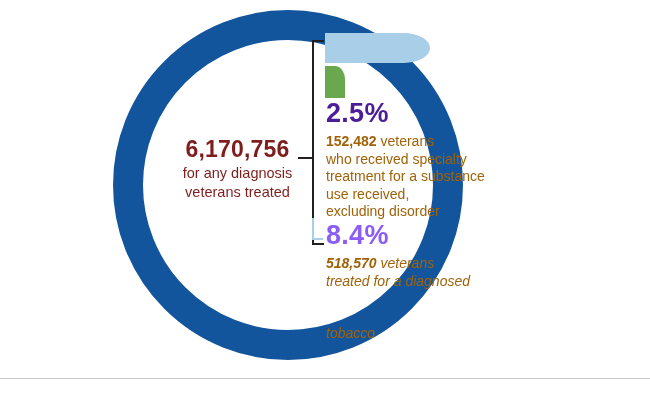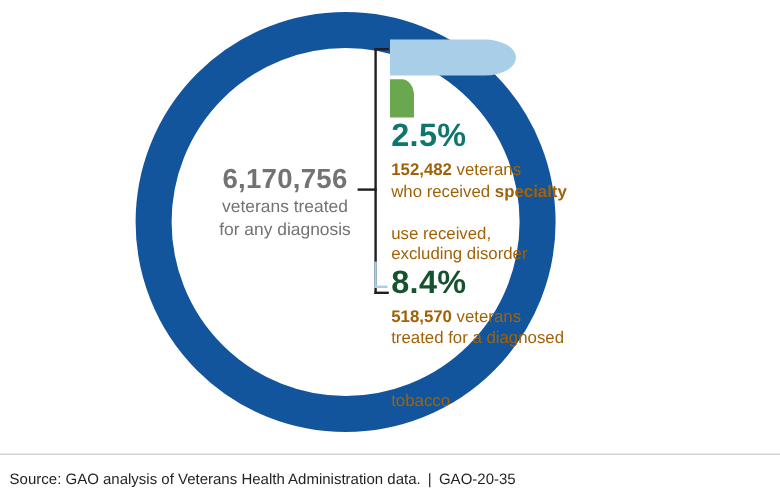--- a/index.html
+++ b/index.html
@@ -34,21 +34,21 @@
     box-sizing: border-box;
   }
 
   
   .center-label {
     position: absolute;
     left: 150px;
     top: 135px;
     width: 175px;
     text-align: center;
-    color: #737373;
+    color: #7f1d1d;
   }
   .center-big {
     font-size: 23px;
     font-weight: bold;
     line-height: 28px;
     letter-spacing: 0.2px;
   }
   .center-sub {
     font-size: 14.5px;
     line-height: 17px;
@@ -122,33 +122,33 @@
     border-top-right-radius: 10px 14px;
   }
 
   
   .pct {
     position: absolute;
     font-size: 27px;
     font-weight: bold;
     letter-spacing: 0.3px;
   }
-  .pct.green { left: 326px; top: 98px; color: #0f766e; }
-  .pct.blue  { left: 326px; top: 220px; color: #14532d; }
+  .pct.green { left: 326px; top: 98px; color: #4c1d95; }
+  .pct.blue  { left: 326px; top: 220px; color: #8b5cf6; }
 
   .block {
     position: absolute;
     width: 180px;
     color: #a16207;
     font-size: 14px;
     line-height: 17.5px;
   }
   .block.green-block { left: 326px; top: 133px; }
-  .block.blue-block  { left: 326px; top: 255px; }
-  .block b { font-weight: bold; }
+  .block.blue-block  { left: 326px; top: 255px; font-style: italic; }
+  .block b { font-weight: normal; }
 
   
   .footer-rule {
     position: absolute;
     left: 0;
     top: 378px;
     width: 650px;
     height: 1px;
     background: #c8c8c8;
   }
@@ -164,54 +164,51 @@
 </style>
 </head>
 <body>
 
 <div id="stage">
 
   <div class="donut"></div>
 
   <div class="center-label">
     <div class="center-big">6,170,756</div>
+    <div class="center-sub">for any diagnosis</div>
     <div class="center-sub">veterans treated</div>
-    <div class="center-sub">for any diagnosis</div>
   </div>
 
   <div class="center-tick"></div>
 
   <div class="bracket-main"></div>
   <div class="bracket-arm top"></div>
   <div class="bracket-arm bottom"></div>
 
   <div class="sub-bracket"></div>
   <div class="sub-bracket-arm"></div>
 
   <div class="wedge-blue"></div>
   <div class="wedge-green"></div>
 
   <div class="pct green">2.5%</div>
 
   <div class="block green-block">
     <span style="font-weight:bold;">152,482</span><span> veterans</span><br>
     <span>who received </span><b>specialty</b><br>
-    <br>
+    <span>treatment for a substance</span><br>
     <span>use received,</span><br>
     <span>excluding disorder</span>
   </div>
 
   <div class="pct blue">8.4%</div>
 
   <div class="block blue-block">
     <span style="font-weight:bold;">518,570</span><span> veterans</span><br>
     <span>treated for a diagnosed</span><br>
     <br>
     <br>
     <span>tobacco</span>
   </div>
 
   <div class="footer-rule"></div>
-  <div class="footer-text">
-    <span>Source: GAO analysis of Veterans Health Administration data.</span><span class="footer-sep">|</span><span>GAO-20-35</span>
-  </div>
 
 </div>
 
 </body></html>

